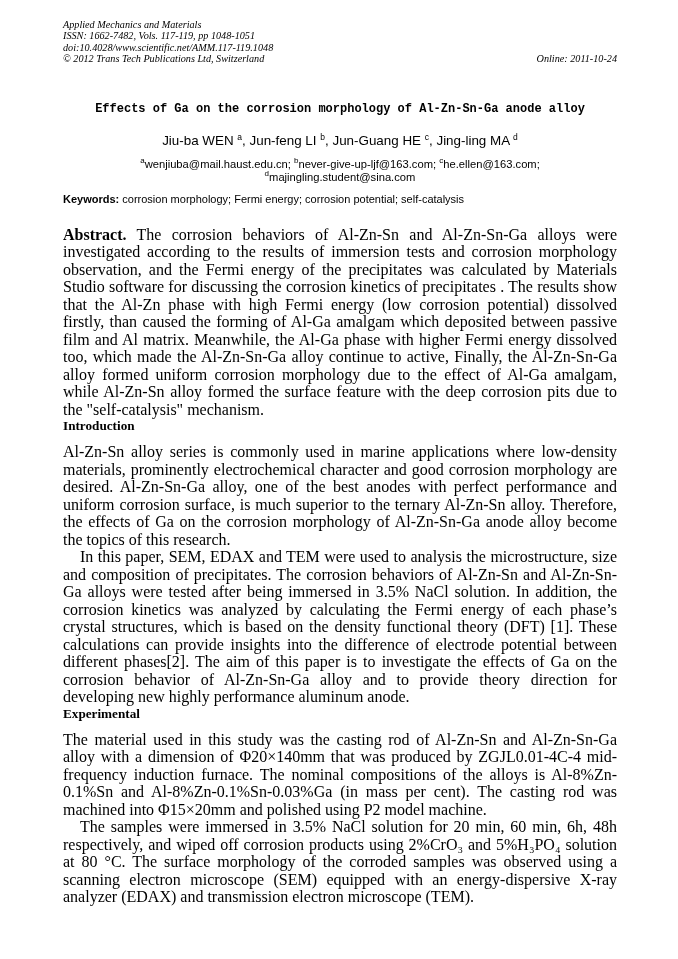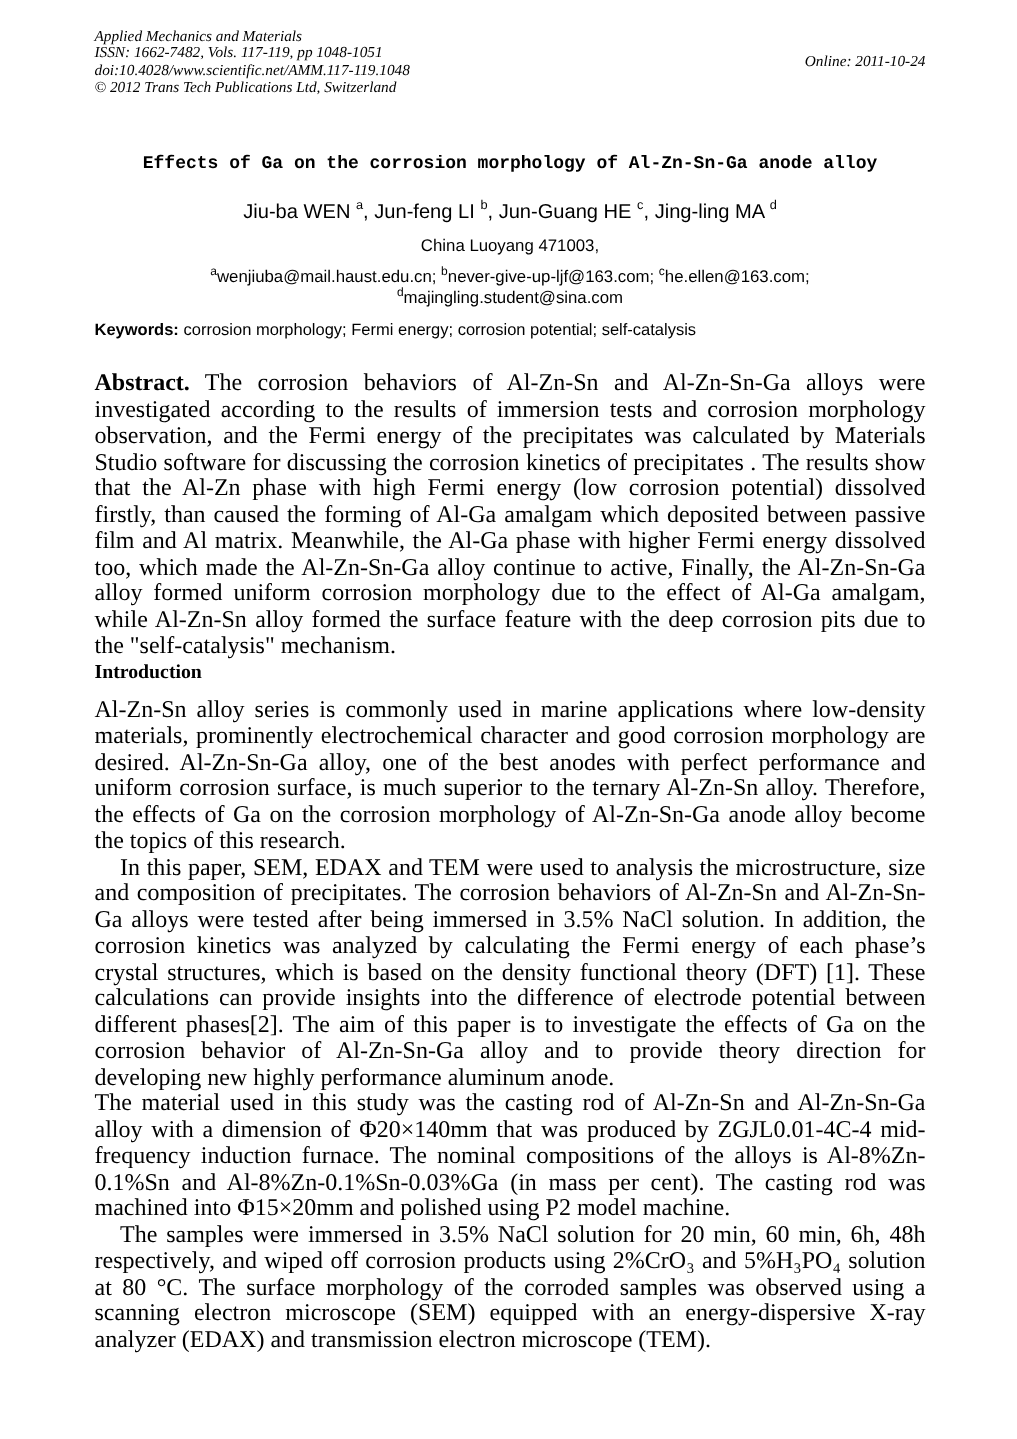--- a/index.html
+++ b/index.html
@@ -9,21 +9,21 @@
     color: #000;
     font-family: "Liberation Serif", "DejaVu Serif", serif;
   }
   .page {
     width: 678px; height: 959px;
     background: #fff;
     padding: 19px 61px 0 63px;
     overflow: hidden;
   }
   .hdr {
-    display: flex; justify-content: space-between; align-items: center;
+    display: flex; justify-content: space-between; align-items: flex-end;
     font-style: italic;
     font-size: 10.2px; line-height: 11.4px;
     font-family: "Liberation Serif", "DejaVu Serif", serif;
   }
   .hdr-left div { white-space: nowrap; }
   .hdr-right { white-space: nowrap; }
   .title {
     margin-top: 35px;
     text-align: center;
     font-family: Liberation Mono, monospace;
@@ -83,32 +83,32 @@
     <div class="hdr-right">Online: 2011-10-24</div>
   </div>
 
   <h1 class="title">Effects of Ga on the corrosion morphology of Al-Zn-Sn-Ga anode alloy</h1>
 
   <div class="authors">
     <span><span>Jiu-ba WEN </span><sup>a</sup><span>, </span></span><span><span>Jun-feng LI </span><sup>b</sup><span>, </span></span><span><span>Jun-Guang HE </span><sup>c</sup><span>, </span></span><span><span>Jing-ling MA </span><sup>d</sup><span></span></span>
   </div>
 
   <div class="affil">
-    <div>China Luoyang 471003,</div>
   </div>
 
   <div class="emails">
     <div><span><sup>a</sup><span>wenjiuba@mail.haust.edu.cn</span><span>; </span></span><span><sup>b</sup><span>never-give-up-ljf@163.com</span><span>; </span></span><span><sup>c</sup><span>he.ellen@163.com</span><span>;</span></span></div>
     <div><span><sup>d</sup><span>majingling.student@sina.com</span></span></div>
   </div>
 
   <p class="keywords"><span class="lbl">Keywords:</span><span> corrosion morphology; Fermi energy; corrosion potential; self-catalysis</span></p>
 
   <p class="body abstract"><span class="lbl">Abstract.</span><span> The corrosion behaviors of Al-Zn-Sn and Al-Zn-Sn-Ga alloys were investigated according to the results of immersion tests and corrosion morphology observation, and the Fermi energy of the precipitates was calculated by Materials Studio software for discussing the corrosion kinetics of precipitates . The results show that the Al-Zn phase with high Fermi energy (low corrosion potential) dissolved firstly, than caused the forming of Al-Ga amalgam which deposited between passive film and Al matrix. Meanwhile, the Al-Ga phase with higher Fermi energy dissolved too, which made the Al-Zn-Sn-Ga alloy continue to active, Finally, the Al-Zn-Sn-Ga alloy formed uniform corrosion morphology due to the effect of Al-Ga amalgam, while Al-Zn-Sn alloy formed the surface feature with the deep corrosion pits due to the "self-catalysis" mechanism.</span></p>
 
   <h2 class="sec">Introduction</h2>
   <p class="body">Al-Zn-Sn alloy series is commonly used in marine applications where low-density materials, prominently electrochemical character and good corrosion morphology are desired. Al-Zn-Sn-Ga alloy, one of the best anodes with perfect performance and uniform corrosion surface, is much superior to the ternary Al-Zn-Sn alloy. Therefore, the effects of Ga on the corrosion morphology of Al-Zn-Sn-Ga anode alloy become the topics of this research.</p>
   <p class="body indent">In this paper, SEM, EDAX and TEM were used to analysis the microstructure, size and composition of precipitates. The corrosion behaviors of Al-Zn-Sn and Al-Zn-Sn-Ga alloys were tested after being immersed in 3.5% NaCl solution. In addition, the corrosion kinetics was analyzed by calculating the Fermi energy of each phase’s crystal structures, which is based on the density functional theory (DFT) [1]. These calculations can provide insights into the difference of electrode potential between different phases[2]. The aim of this paper is to investigate the effects of Ga on the corrosion behavior of Al-Zn-Sn-Ga alloy and to provide theory direction for developing new highly performance aluminum anode.</p>
 
+  <h2 class="sec">Experimental</h2>
   <p class="body">The material used in this study was the casting rod of Al-Zn-Sn and Al-Zn-Sn-Ga alloy with a dimension of Φ20×140mm that was produced by ZGJL0.01-4C-4 mid-frequency induction furnace. The nominal compositions of the alloys is Al-8%Zn-0.1%Sn and Al-8%Zn-0.1%Sn-0.03%Ga (in mass per cent). The casting rod was machined into Φ15×20mm and polished using P2 model machine.</p>
   <p class="body indent">The samples were immersed in 3.5% NaCl solution for 20 min, 60 min, 6h, 48h respectively, and wiped off corrosion products using 2%CrO₃ and 5%H₃PO₄ solution at 80 °C. The surface morphology of the corroded samples was observed using a scanning electron microscope (SEM) equipped with an energy-dispersive X-ray analyzer (EDAX) and transmission electron microscope (TEM).</p>
 
 </div>
 
 </body></html>

